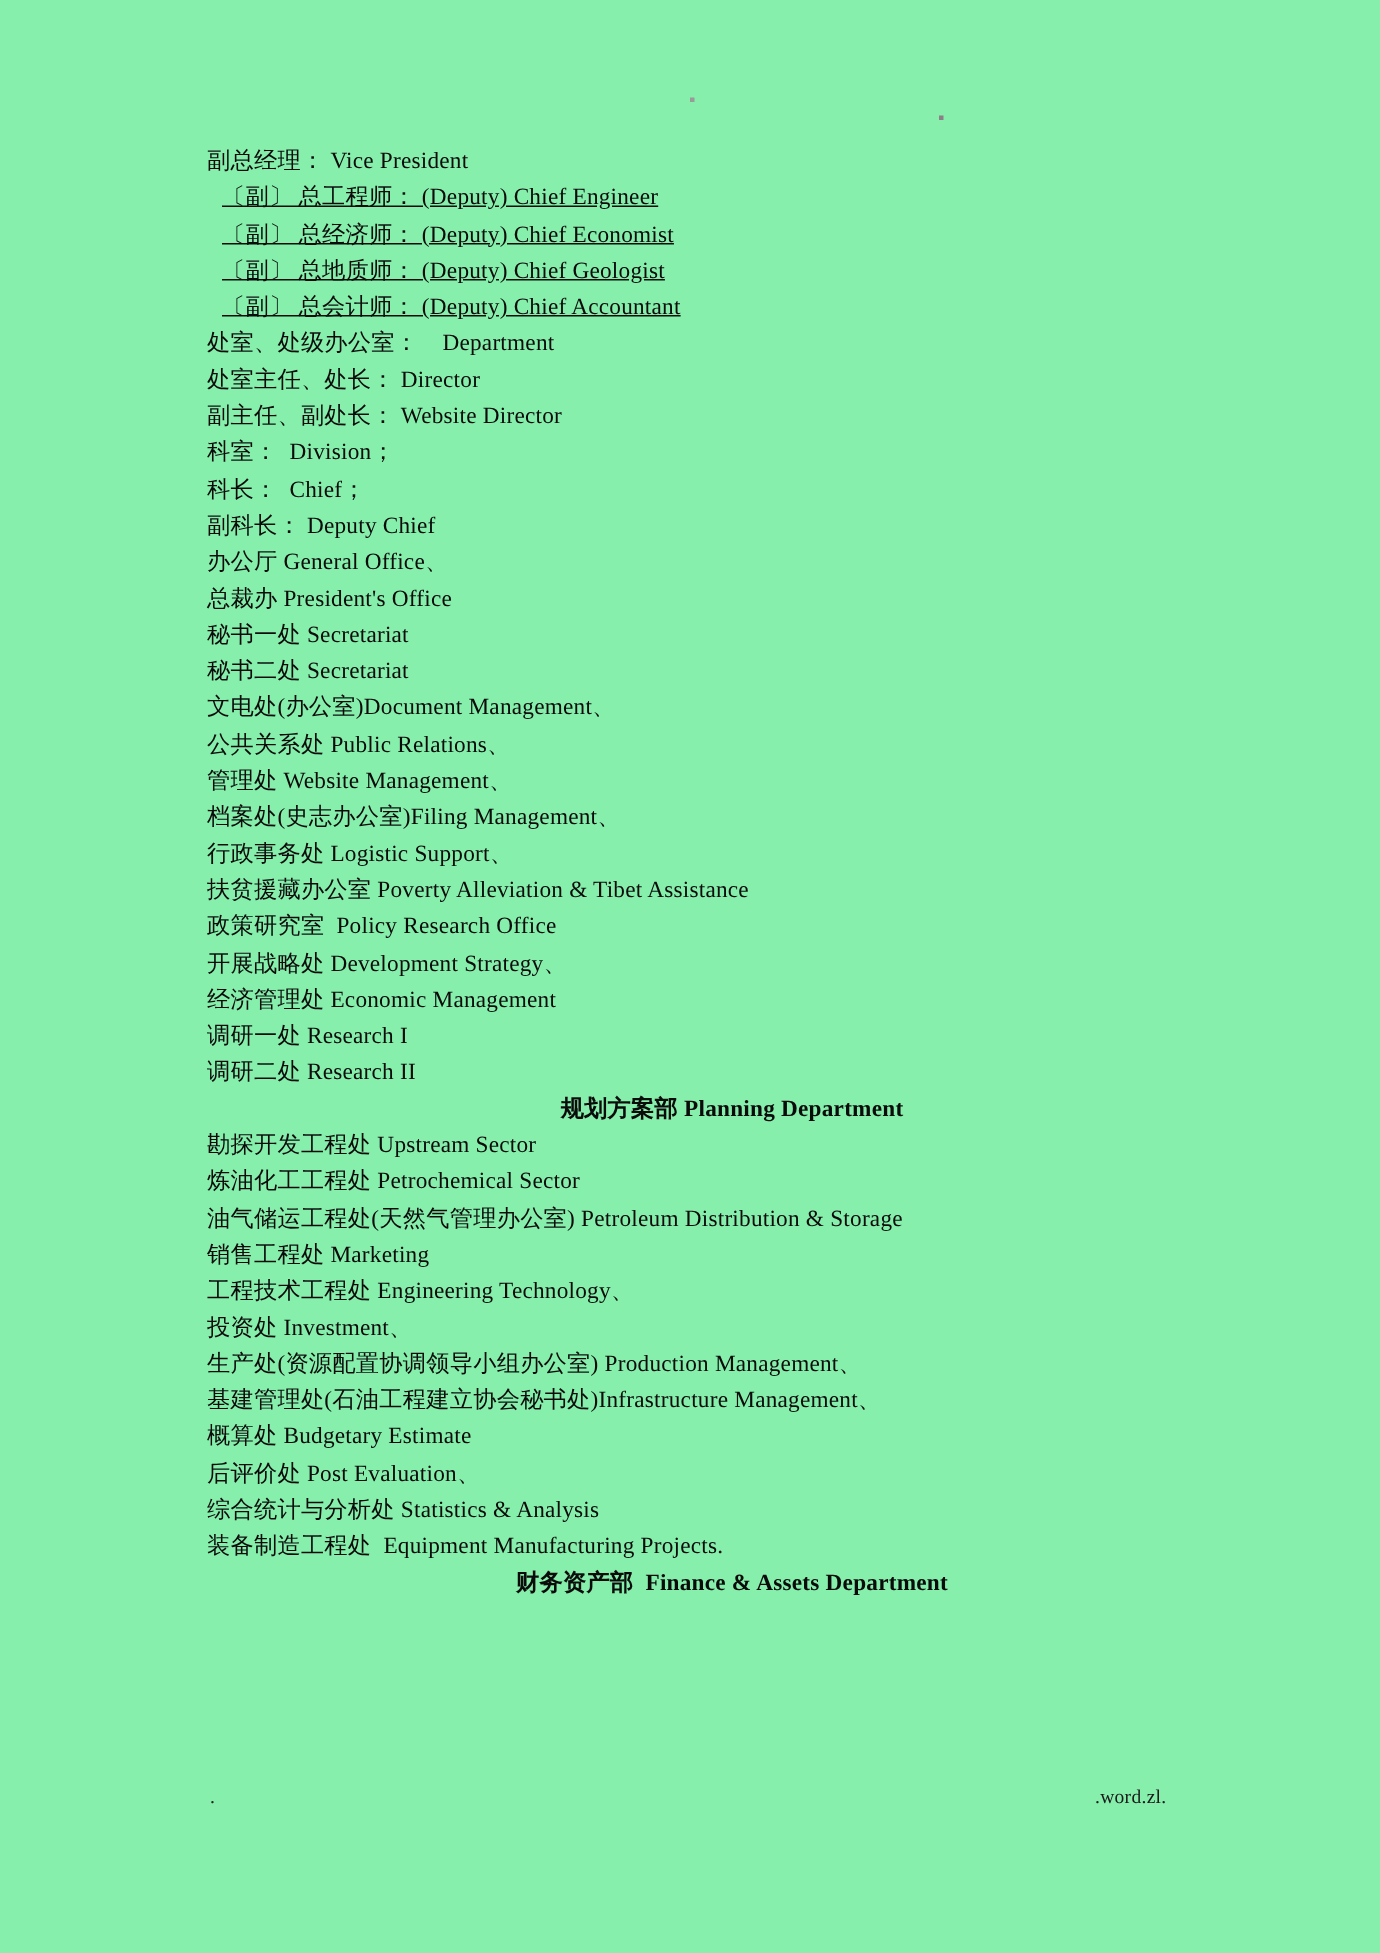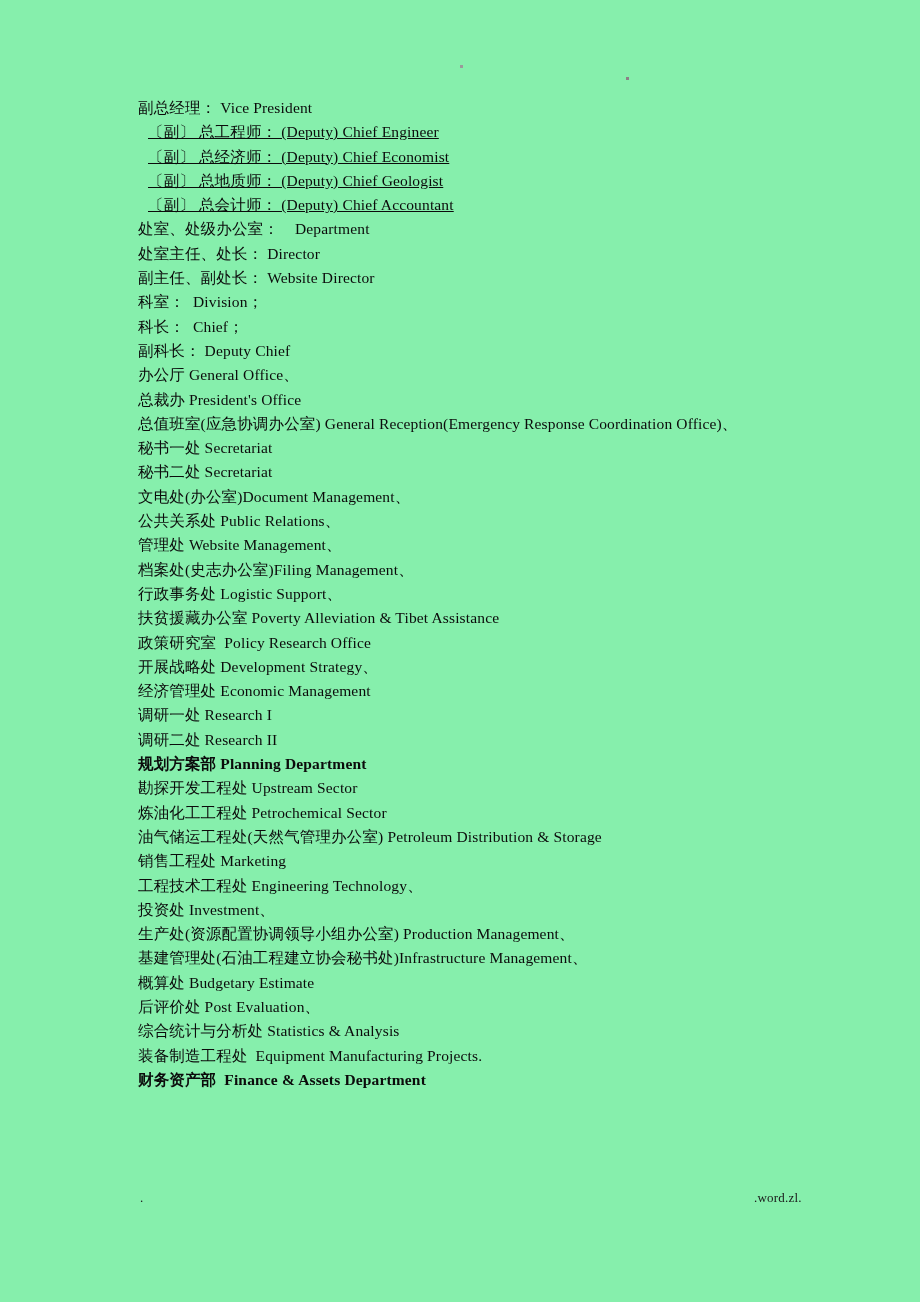--- a/index.html
+++ b/index.html
@@ -52,20 +52,21 @@
     white-space: pre;
     letter-spacing: 0.15px;
     color: #0b0b0b;
   }
   .line.indent {
     padding-left: 10px;
     text-decoration: underline;
   }
   .line.bold {
     font-weight: bold;
+    text-align: center;
   }
 
   
   .footer-zone {
     position: absolute;
     left: 0;
     top: 1190px;
     width: 920px;
     height: 40px;
   }
@@ -76,21 +77,20 @@
     font-size: 13px;
     color: #222;
   }
   .footer-right {
     position: absolute;
     left: 730px;
     top: 0px;
     font-size: 13px;
     color: #1a1a1a;
     letter-spacing: 0.2px;
-    margin-left: 24px;
   }
 </style>
 </head>
 <body>
 
 <div id="page">
 
   <div class="header-zone">
     <span class="header-dot one"></span>
     <span class="header-dot two"></span>
@@ -103,21 +103,20 @@
       <span class="line indent">〔副〕 总地质师： (Deputy) Chief Geologist</span>
       <span class="line indent">〔副〕 总会计师： (Deputy) Chief Accountant</span>
       <span class="line">处室、处级办公室：    Department</span>
       <span class="line">处室主任、处长： Director</span>
       <span class="line">副主任、副处长： Website Director</span>
       <span class="line">科室：  Division；</span>
       <span class="line">科长：  Chief；</span>
       <span class="line">副科长： Deputy Chief</span>
       <span class="line">办公厅 General Office、</span>
       <span class="line">总裁办 President's Office</span>
-      <span class="line">总值班室(应急协调办公室) General Reception(Emergency Response Coordination Office)、</span>
       <span class="line">秘书一处 Secretariat</span>
       <span class="line">秘书二处 Secretariat</span>
       <span class="line">文电处(办公室)Document Management、</span>
       <span class="line">公共关系处 Public Relations、</span>
       <span class="line">管理处 Website Management、</span>
       <span class="line">档案处(史志办公室)Filing Management、</span>
       <span class="line">行政事务处 Logistic Support、</span>
       <span class="line">扶贫援藏办公室 Poverty Alleviation &amp; Tibet Assistance</span>
       <span class="line">政策研究室  Policy Research Office</span>
       <span class="line">开展战略处 Development Strategy、</span>

